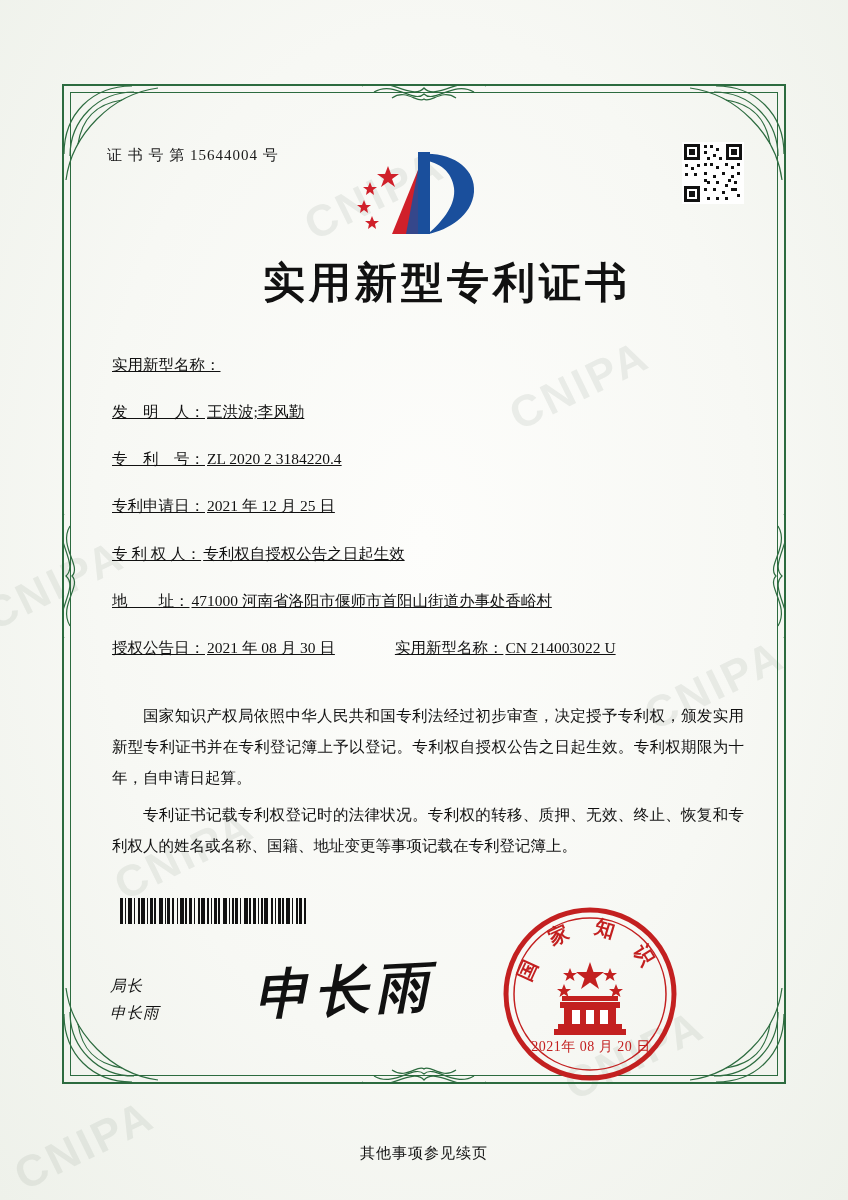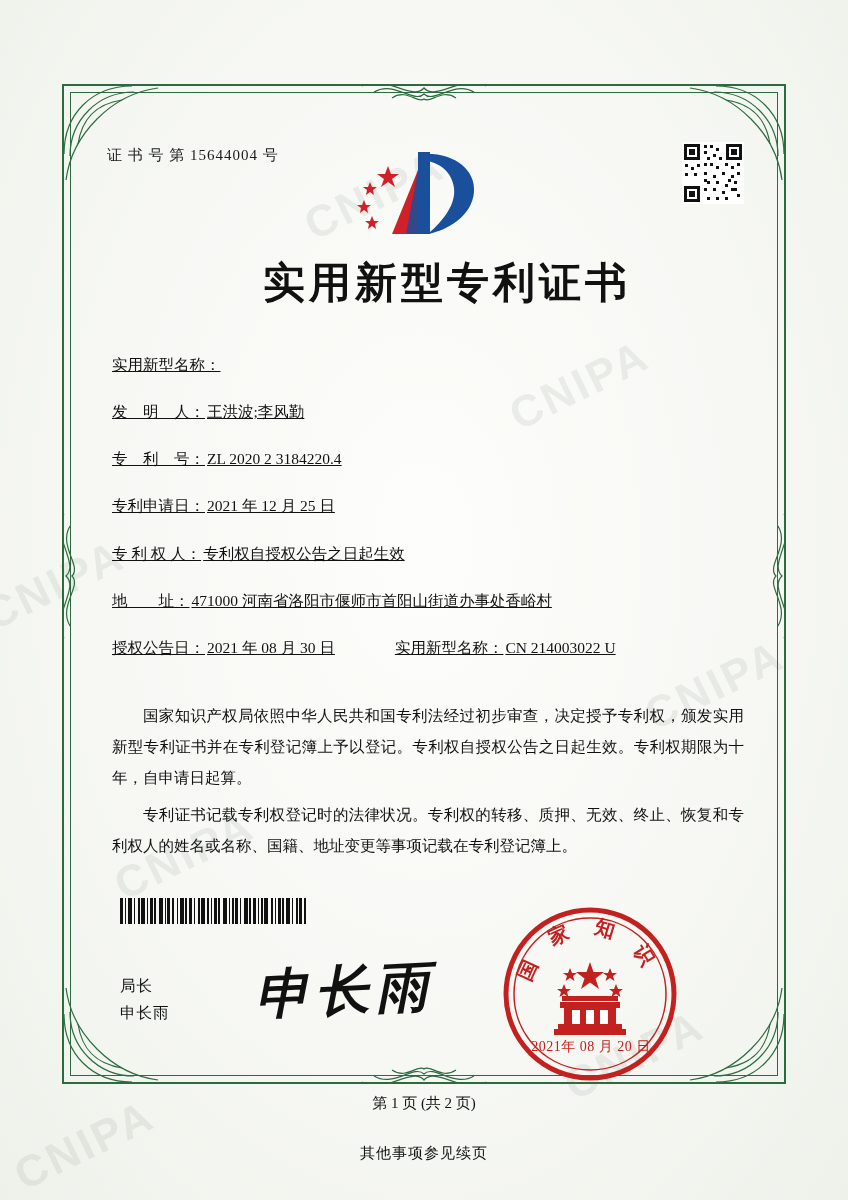--- a/index.html
+++ b/index.html
@@ -163,26 +163,27 @@
   }
   .barcode i {
     display: block;
     background: #111;
     height: 100%;
   }
 
   
   .sig-block {
     position: absolute;
-    left: 120px;
+    left: 110px;
     top: 972px;
     font-size: 15.5px;
     color: #111;
     line-height: 1.75;
     letter-spacing: 1px;
+    font-style: italic;
   }
   .sig-script {
     position: absolute;
     left: 255px;
     top: 955px;
     font-family: "Liberation Serif", "DejaVu Serif", serif;
     font-size: 54px;
     font-style: italic;
     font-weight: bold;
     color: #111;
@@ -521,16 +522,15 @@
         <rect x="52" y="123" width="72" height="6"></rect>
         <rect x="70" y="104" width="8" height="14" fill="#fff"></rect>
         <rect x="84" y="104" width="8" height="14" fill="#fff"></rect>
         <rect x="98" y="104" width="8" height="14" fill="#fff"></rect>
         <rect x="60" y="90" width="56" height="5"></rect>
       </g>
     </svg>
   </div>
   <div class="seal-date">2021年 08 月 20 日</div>
 
-  <div class="page-number">第 1 页 (共 2 页)</div>
   <div class="footer-note">其他事项参见续页</div>
 
 </div>
 
 </body></html>

